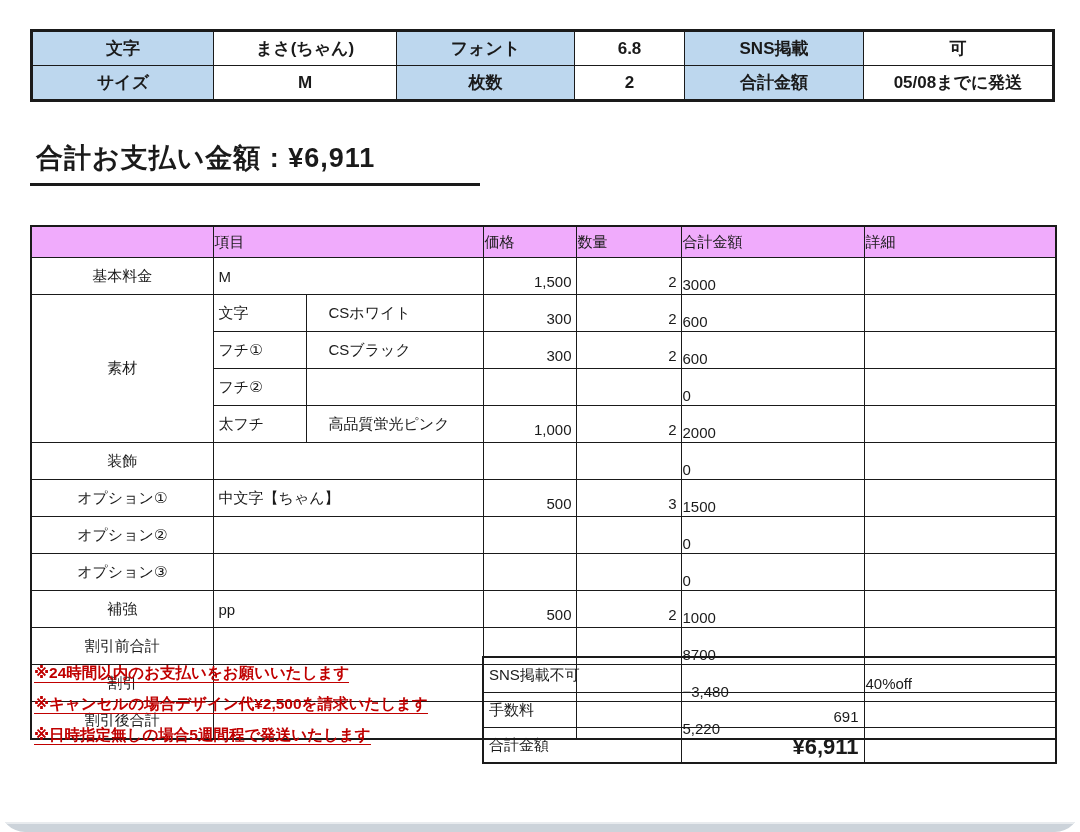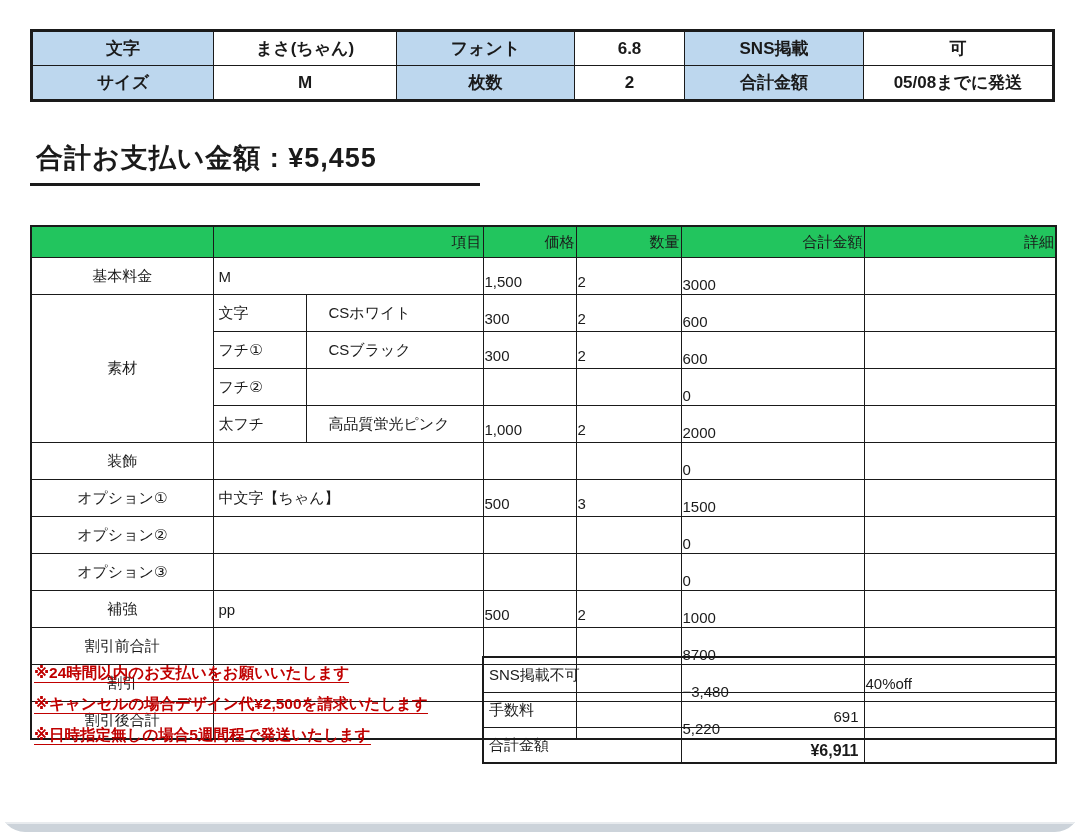--- a/index.html
+++ b/index.html
@@ -37,40 +37,40 @@
     width:450px; height:3px; background:#1a1a1a;
   }
 
   
   .main-table {
     position:absolute; left:30px; top:225px; width:1025px;
     border:2.5px solid #1a1a1a;
     font-size:15px;
   }
   .main-table td { border:1.5px solid #1a1a1a; height:31px; vertical-align:middle; }
-  .main-table tr.hdr td { height:28px; background:#22c55e; text-align:right;font-family:Liberation Mono, monospace; }
+  .main-table tr.hdr td { height:28px; background:#f0abfc; text-align:left;font-family:Liberation Mono, monospace; }
   .main-table td.lbl { text-align:center; }
   .main-table td.item { text-align:left; padding-left:5px; }
   .main-table td.sub-a { text-align:left; padding-left:5px; border-right:1.5px dotted #9a9a9a; }
   .main-table td.sub-b { text-align:left; padding-left:22px; }
-  .main-table td.num { text-align:left; padding-right:4px; vertical-align:bottom; padding-bottom:4px; }
+  .main-table td.num { text-align:right; padding-right:4px; vertical-align:bottom; padding-bottom:4px; }
   .main-table td.amt { text-align:left; padding-right:5px; vertical-align:bottom; padding-bottom:1px; }
   .main-table td.det { text-align:left; }
   .main-table tr.thin td { border-top-width:1px; border-bottom-width:1px; }
 
   
   .extras-table {
     position:absolute; left:482px; top:656px; width:573px;
     border:2.5px solid #1a1a1a;
     font-size:15px;
   }
   .extras-table td { border:1.5px solid #1a1a1a; height:31px; vertical-align:middle; }
   .extras-table td.lbl { text-align:left; padding-left:5px;margin-top:16px; }
   .extras-table td.val { text-align:right; padding-right:5px; vertical-align:bottom; padding-bottom:2px; }
-  .extras-table td.val.bold { font-weight:bold; font-size:16px; }
+  .extras-table td.val.bold { font-weight:bold; font-size:22px; }
 
   
   .notes {
     position:absolute; left:34px; top:657px; width:446px;
     color:#c00000; font-size:15.5px; font-weight:bold;
   }
   .note-line { height:31px; line-height:31px; }
   .note-line span { border-bottom:1.5px solid #c00000; padding-bottom:1px; }
 
   
@@ -106,21 +106,21 @@
       <td class="cell-blue">サイズ</td>
       <td>M</td>
       <td class="cell-blue">枚数</td>
       <td>2</td>
       <td class="cell-blue">合計金額</td>
       <td>05/08までに発送</td>
     </tr>
   </tbody>
     </table>
 
-  <div class="total-title">合計お支払い金額 : ¥5,455</div>
+  <div class="total-title">合計お支払い金額 : ¥6,911</div>
   <div class="title-underline"></div>
 
   <table class="main-table">
     <colgroup>
       <col style="width:182px">
         <col style="width:93px">
         <col style="width:177px">
       <col style="width:93px">
         <col style="width:105px">
         <col style="width:183px">

